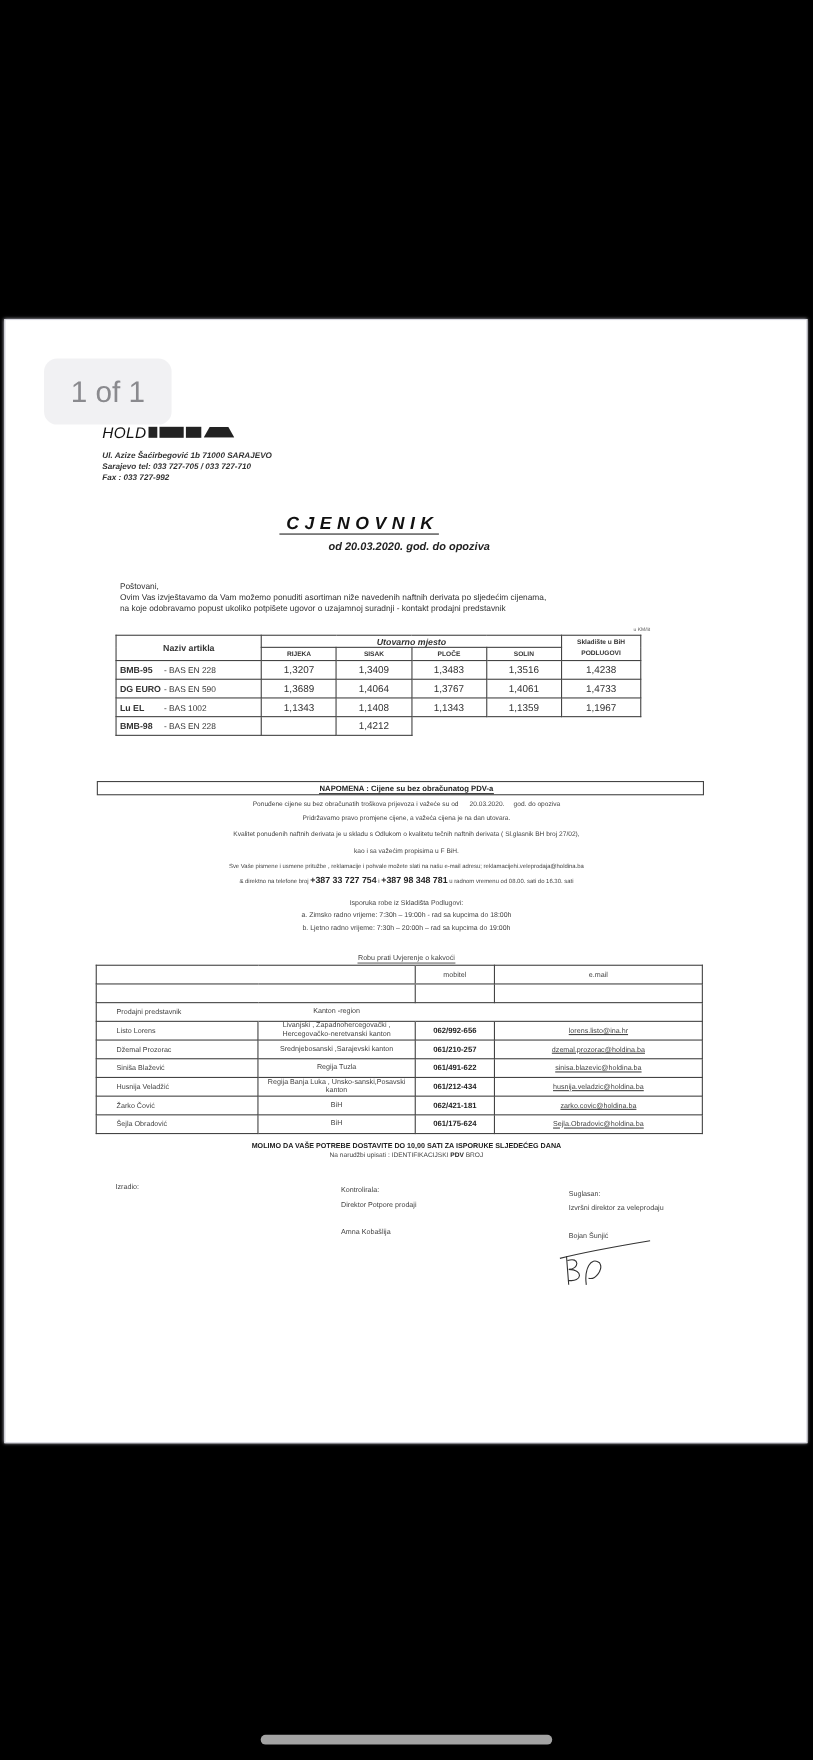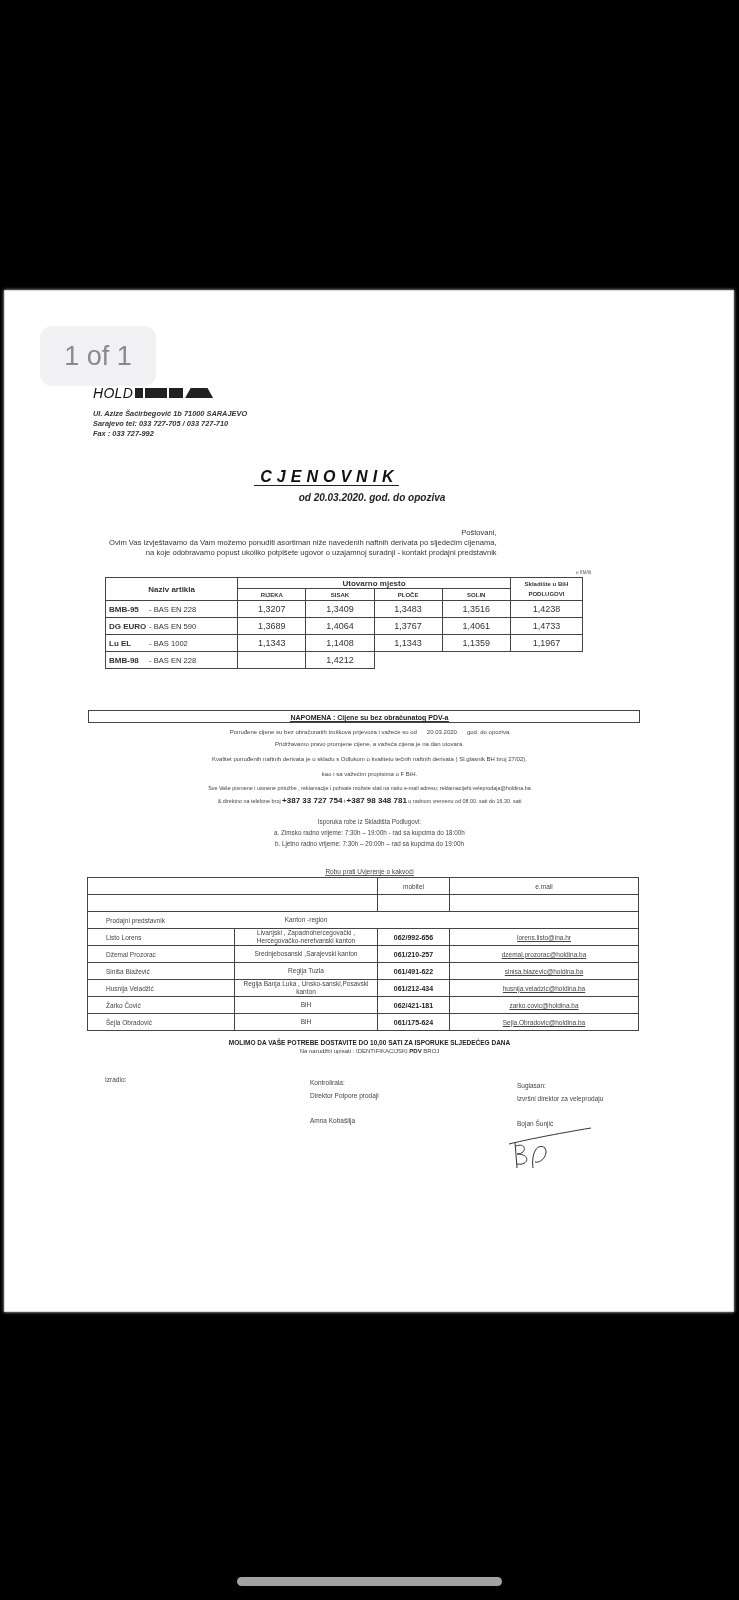--- a/index.html
+++ b/index.html
@@ -23,21 +23,21 @@
   .logo-row { position: absolute; left: 93px; top: 385px; display: flex; align-items: center; gap: 2px; }
   .logo-hold { font-style: italic; font-size: 14px; color: #111; letter-spacing: 0.3px; }
   .logo-mark { display: flex; align-items: center; gap: 2px; height: 11px; }
   .logo-mark span { display: block; background: #222; height: 10px; }
   .addr { position: absolute; left: 93px; top: 409px; font-style: italic; font-weight: bold; font-size: 7.4px; line-height: 10px; color: #333; }
 
   .title { position: absolute; left: 0; width: 653px; top: 468px; text-align: center; font-style: italic; font-weight: bold; font-size: 16px; letter-spacing: 5px; color: #111; }
   .title span { border-bottom: 1.5px solid #222; padding-left: 6px; }
   .subtitle { position: absolute; left: 0; width: 712px; top: 492px; text-align: center; font-style: italic; font-weight: bold; font-size: 10px; color: #222; padding-left: 32px; }
 
-  .intro { position: absolute; left: 109px; top: 528px; font-size: 7.6px; line-height: 10px; color: #333; text-align: right; }
+  .intro { position: absolute; left: 109px; top: 528px; font-size: 7.6px; line-height: 10px; color: #333; }
 
   .unit-note { position: absolute; left: 576px; top: 570px; font-size: 4.5px; color: #555; }
 
   
   table { border-collapse: collapse; }
   .price-table { position: absolute; left: 105px; top: 577px; width: 478px; }
   .price-table td { border: 1px solid #444; height: 17px; text-align: center; font-size: 9px; color: #333; }
   .price-table .hdr { font-weight: bold; font-size: 8px; }
   .price-table .sub { font-weight: bold; font-size: 6px; height: 12px; }
   .price-table .name { text-align: left; padding-left: 3px; font-size: 7.6px; white-space: nowrap; }
@@ -104,21 +104,21 @@
     <div>Ovim Vas izvještavamo da Vam možemo ponuditi  asortiman niže navedenih naftnih derivata po sljedećim cijenama,</div>
     <div>na koje odobravamo popust ukoliko potpišete ugovor o uzajamnoj suradnji - kontakt prodajni predstavnik</div>
   </div>
 
   <div class="unit-note">u KM/lit</div>
 
   <table class="price-table">
     <tbody>
         <tr>
       <td class="hdr" rowspan="2" style="width:132px;">Naziv artikla</td>
-      <td class="hdr" colspan="4" style="height:11px;">Utovarno mjesto</td>
+      <td class="hdr" colspan="4" style="height:11px;font-style:italic;">Utovarno mjesto</td>
       <td class="sub" rowspan="2" style="width:72px; line-height:10px;">
         <div>Skladište u BiH</div>
         <div>PODLUGOVI</div>
       </td>
     </tr>
     <tr>
       <td class="sub" style="width:68px;">RIJEKA</td>
       <td class="sub" style="width:68px;">SISAK</td>
       <td class="sub" style="width:68px;">PLOČE</td>
       <td class="sub" style="width:68px;">SOLIN</td>

